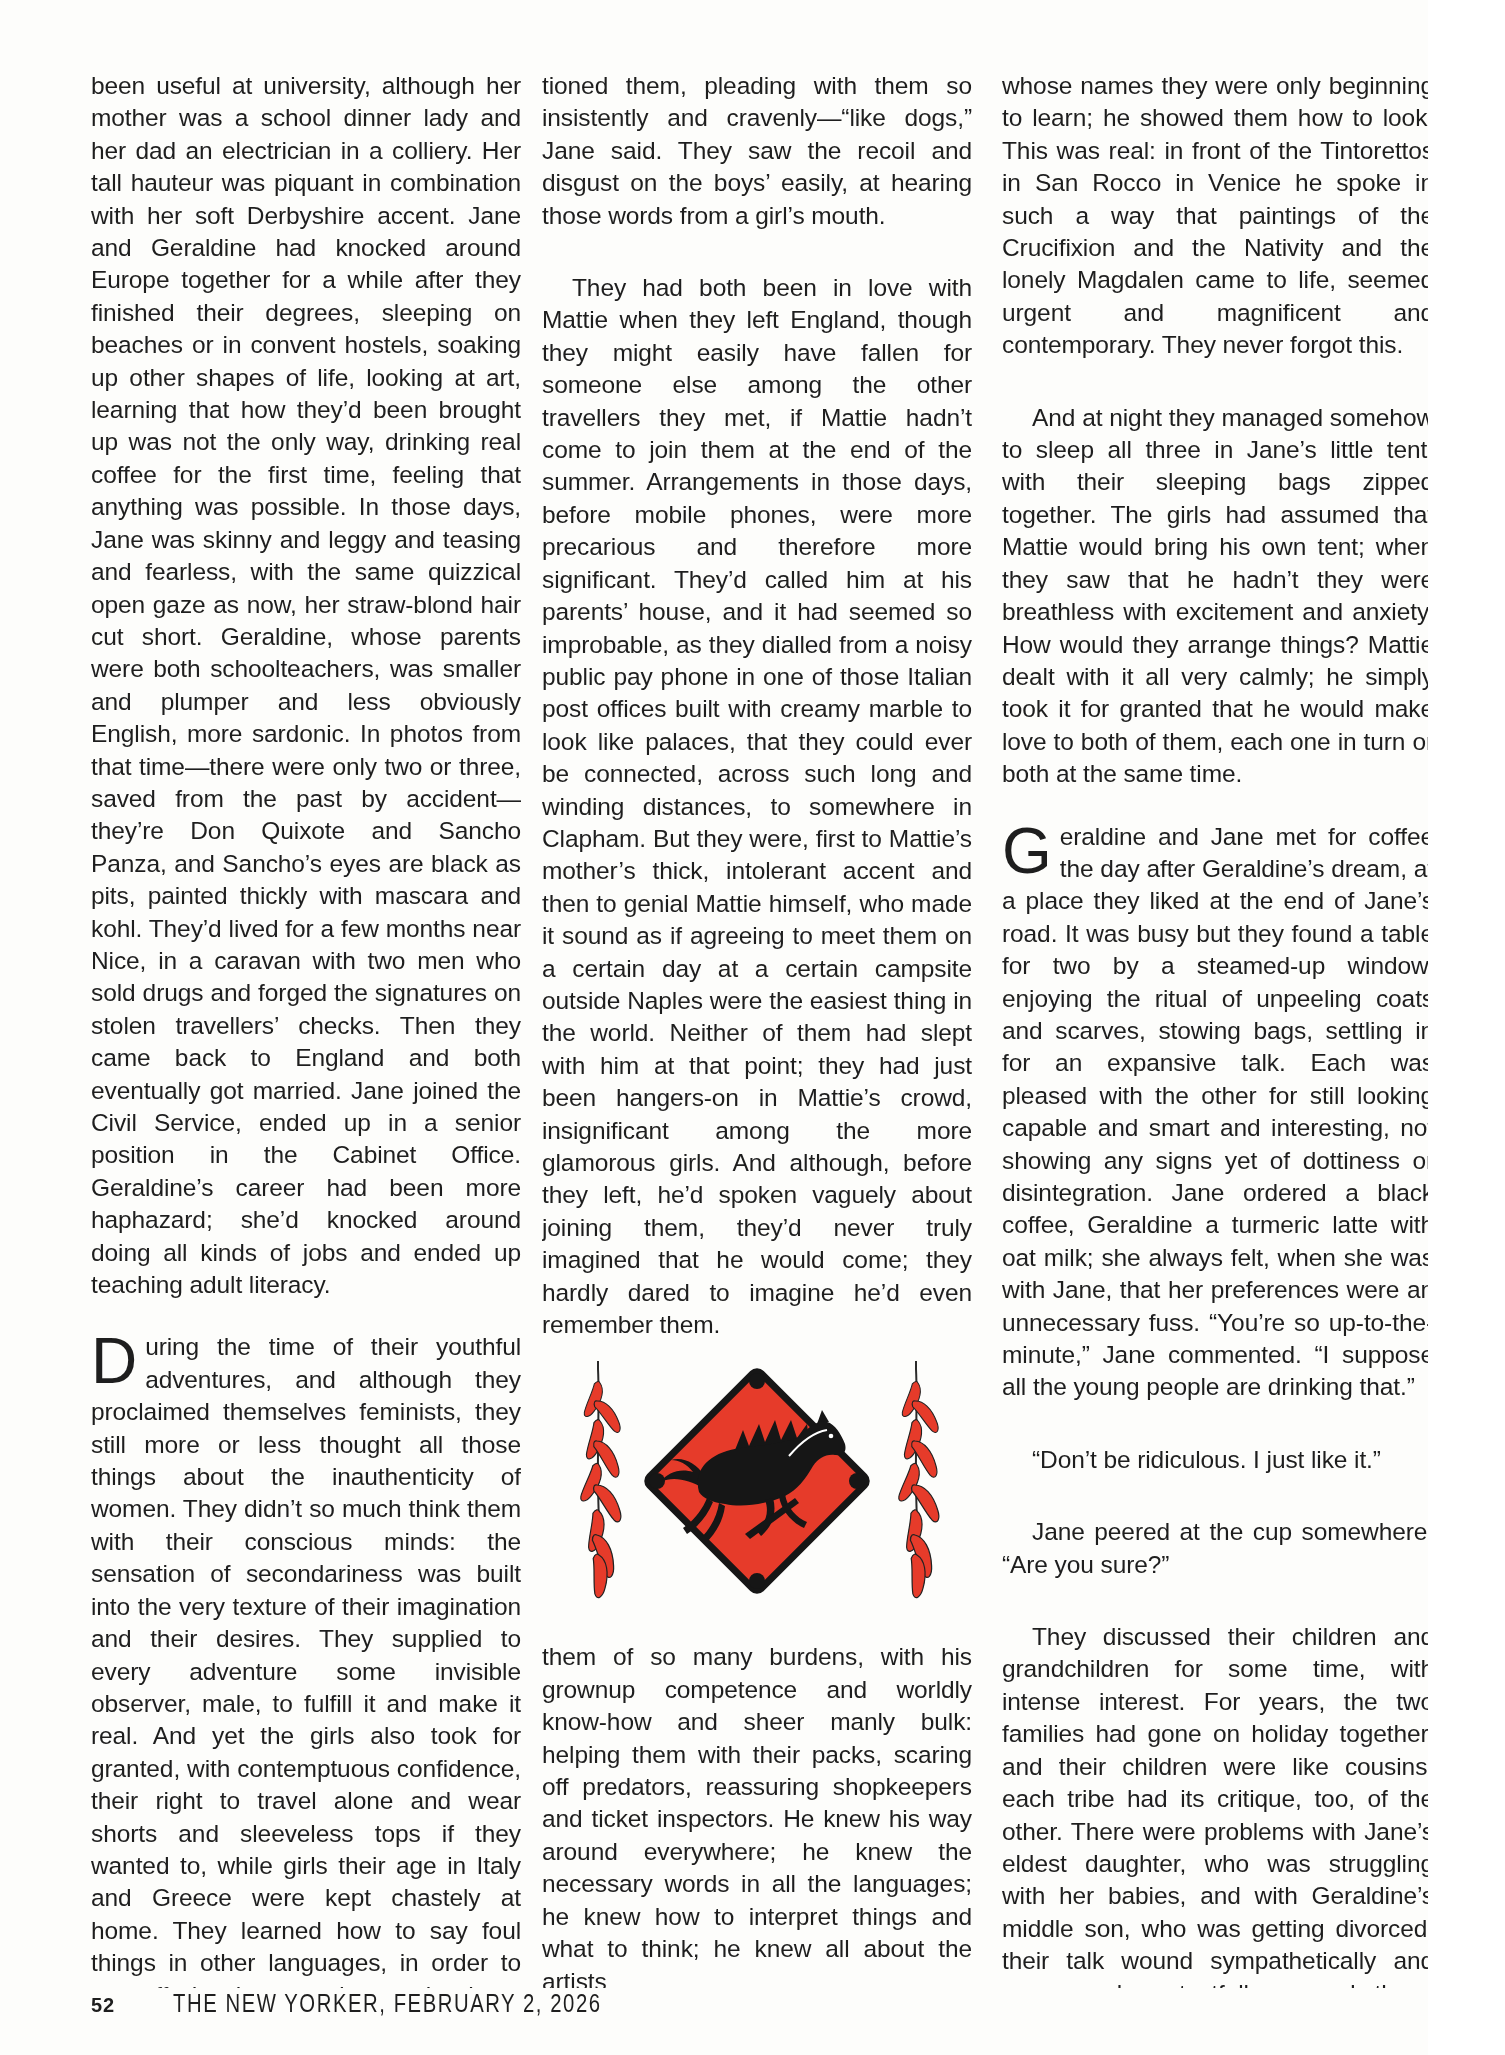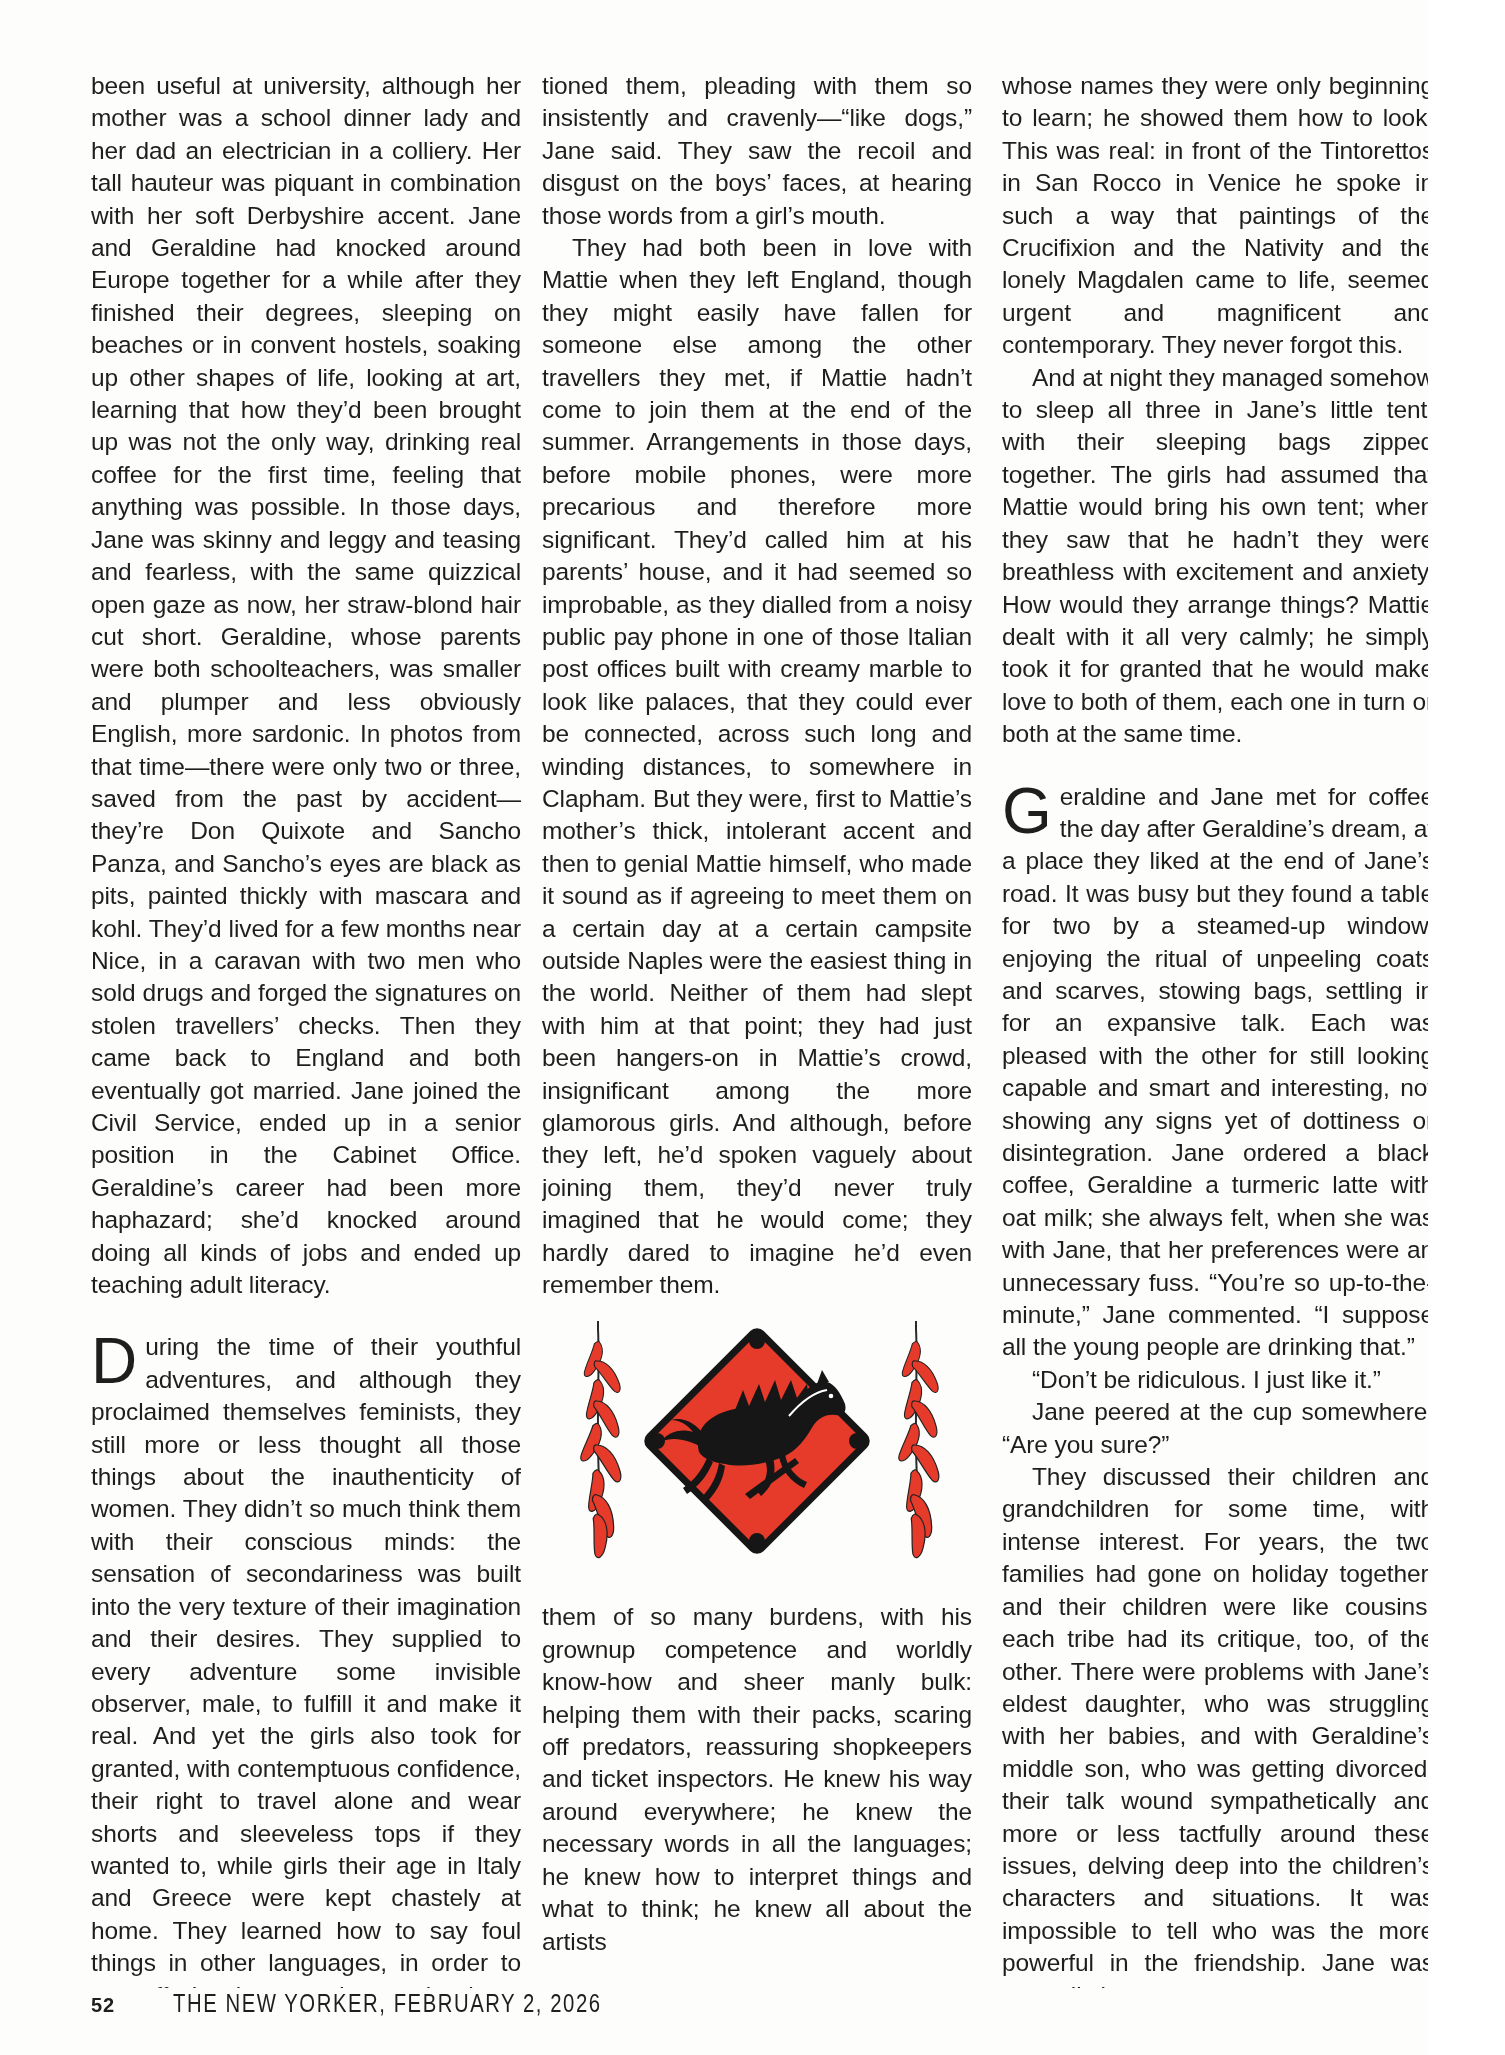--- a/index.html
+++ b/index.html
@@ -25,21 +25,21 @@
     overflow:hidden;
     font-size:24.5px;
     line-height:32.4px;
     text-align:justify;
     letter-spacing:-0.1px;
   }
   #col1{left:91px;}
   #col2{left:542px;}
   #col3{left:1002px;width:432px;}
   .para{margin:0;}
-  .para.indent{text-indent:30px;}
+  .para.indent{text-indent:30px;margin-top:40px;}
   .para.section-start{margin-top:30px;}
   .dropcap{
     float:left;
     font-size:64px;
     line-height:51px;
     padding:5px 8px 0 0;
     color:var(--ink);
   }
   .illustration{
     height:300px;
@@ -70,21 +70,21 @@
 </style>
 </head>
 <body>
 
 <div class="page">
   <div class="col" id="col1">
       <p class="para">been useful at university, although her mother was a school dinner lady and her dad an electrician in a colliery. Her tall hauteur was piquant in combination with her soft Derbyshire accent. Jane and Geraldine had knocked around Europe together for a while after they finished their degrees, sleeping on beaches or in convent hostels, soaking up other shapes of life, looking at art, learning that how they’d been brought up was not the only way, drinking real coffee for the first time, feeling that anything was possible. In those days, Jane was skinny and leggy and teasing and fearless, with the same quizzical open gaze as now, her straw-blond hair cut short. Geraldine, whose parents were both schoolteachers, was smaller and plumper and less obviously English, more sardonic. In photos from that time—there were only two or three, saved from the past by accident—they’re Don Quixote and Sancho Panza, and Sancho’s eyes are black as pits, painted thickly with mascara and kohl. They’d lived for a few months near Nice, in a caravan with two men who sold drugs and forged the signatures on stolen travellers’ checks. Then they came back to England and both eventually got married. Jane joined the Civil Service, ended up in a senior position in the Cabinet Office. Geraldine’s career had been more haphazard; she’d knocked around doing all kinds of jobs and ended up teaching adult literacy.</p>
       <p class="para section-start"><span class="dropcap">D</span>uring the time of their youthful adventures, and although they proclaimed themselves feminists, they still more or less thought all those things about the inauthenticity of women. They didn’t so much think them with their conscious minds: the sensation of secondariness was built into the very texture of their imagination and their desires. They supplied to every adventure some invisible observer, male, to fulfill it and make it real. And yet the girls also took for granted, with contemptuous confidence, their right to travel alone and wear shorts and sleeveless tops if they wanted to, while girls their age in Italy and Greece were kept chastely at home. They learned how to say foul things in other languages, in order to put off the boys and men in those countries who followed them and proposi-</p>
     </div>
   <div class="col" id="col2">
-      <p class="para">tioned them, pleading with them so insistently and cravenly—“like dogs,” Jane said. They saw the recoil and disgust on the boys’ faces, at hearing those words from a girl’s mouth.</p>
+      <p class="para">tioned them, pleading with them so insistently and cravenly—“like dogs,” Jane said. They saw the recoil and disgust on the boys’ easily, at hearing those words from a girl’s mouth.</p>
       <p class="para indent">They had both been in love with Mattie when they left England, though they might easily have fallen for someone else among the other travellers they met, if Mattie hadn’t come to join them at the end of the summer. Arrangements in those days, before mobile phones, were more precarious and therefore more significant. They’d called him at his parents’ house, and it had seemed so improbable, as they dialled from a noisy public pay phone in one of those Italian post offices built with creamy marble to look like palaces, that they could ever be connected, across such long and winding distances, to somewhere in Clapham. But they were, first to Mattie’s mother’s thick, intolerant accent and then to genial Mattie himself, who made it sound as if agreeing to meet them on a certain day at a certain campsite outside Naples were the easiest thing in the world. Neither of them had slept with him at that point; they had just been hangers-on in Mattie’s crowd, insignificant among the more glamorous girls. And although, before they left, he’d spoken vaguely about joining them, they’d never truly imagined that he would come; they hardly dared to imagine he’d even remember them.</p>
   <div class="illustration">
     <svg width="430" height="272" viewBox="0 0 430 272" aria-hidden="true">
       <defs>
         <path id="chili-pod" d="M0,0 C6,3 9,12 7,24 C6,31 2,34 0,29 C-2,22 -2,10 -4,3 C-3,-1 -1,-1 0,0 Z"></path>
         <g id="ristra">
           <path d="M0,-8 L0,0 C2,40 -2,90 1,150 C2,182 0,200 2,218" stroke="#2a2a2a" stroke-width="2" fill="none"></path>
           <use href="#chili-pod" transform="translate(2,14) rotate(28) scale(1.15)" fill="var(--red)" stroke="#222" stroke-width="0.9"></use>
           <use href="#chili-pod" transform="translate(-1,32) rotate(-30) scale(1.2)" fill="var(--red)" stroke="#222" stroke-width="0.9"></use>
           <use href="#chili-pod" transform="translate(2,52) rotate(22) scale(1.25)" fill="var(--red)" stroke="#222" stroke-width="0.9"></use>

